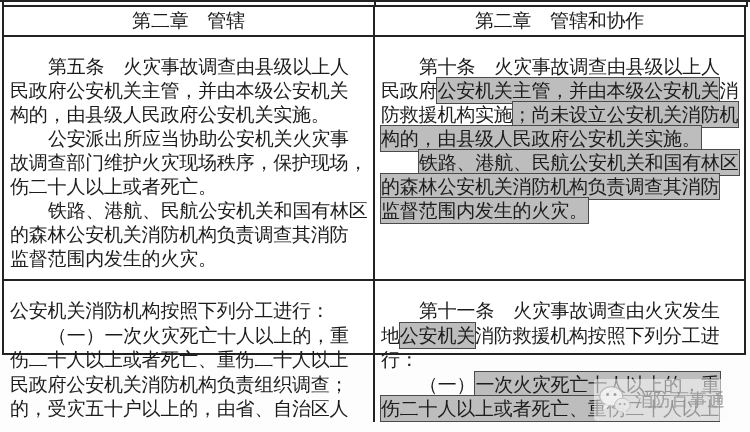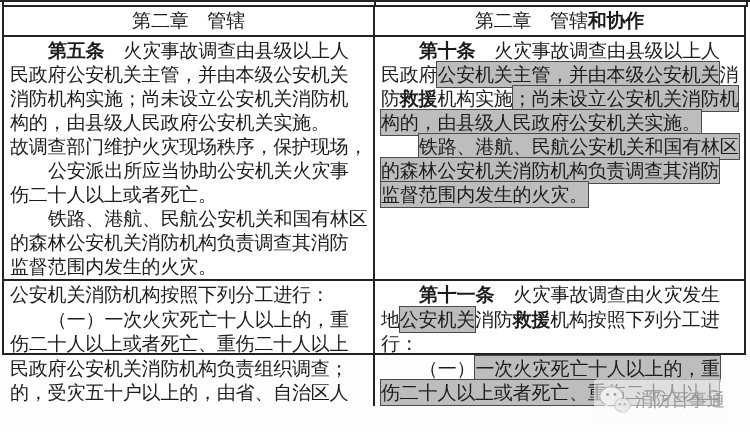--- a/index.html
+++ b/index.html
@@ -21,31 +21,31 @@
   .hcell{
     flex:1 1 0;display:flex;align-items:center;justify-content:center;
     font-size:20px;overflow:hidden;
   }
   .hcell.first{border-right:2px solid var(--border,#222);}
   .hcell .line{height:auto;line-height:normal;}
 
   .brow1{display:flex;height:242px;border-bottom:2px solid var(--border,#222);flex:0 0 auto;}
   .brow2{display:flex;flex:1 1 auto;}
   .cell{
-    flex:1 1 0;box-sizing:border-box;padding:2px 6px 0 6px;overflow:hidden;
+    flex:1 1 0;box-sizing:border-box;padding:18px 6px 0 6px;overflow:hidden;
   }
   .cell.first{border-right:2px solid var(--border,#222);}
 
   .line{
     height:24px;line-height:24px;font-size:19px;letter-spacing:-0.2px;
     white-space:nowrap;
   }
   .brow2 .line{height:24.5px;line-height:24.5px;}
   .indent{padding-left:38px;}
-  .bold{font-weight:bold;font-family:"Liberation Sans","DejaVu Sans",sans-serif;}
+  .bold{font-weight:normal;font-family:"Liberation Sans","DejaVu Sans",sans-serif;}
   .hl{
     background:var(--hl,#bdbdbd);
     box-shadow:0 0 0 1px var(--hlb,#4a4a4a);
     padding:2px 0;
   }
 
   .wm{
     position:absolute;left:594px;top:379px;height:42px;
     display:flex;align-items:center;gap:2px;
     background:rgba(252,252,252,0.55);border-radius:4px;padding:0 2px;
@@ -75,24 +75,23 @@
         </div>
       <div class="hcell">
           <div class="line"><span>第二章　管辖</span><span class="bold">和协作</span></div>
         </div>
     </div>
 
     <div class="brow1">
       <div class="cell first">
           <div class="line indent"><span class="bold">第五条</span><span>　火灾事故调查由县级以上人</span></div>
           <div class="line"><span>民政府公安机关主管，并由本级公安机关</span></div>
-          <div class="line"><span>消防机构实施；尚未设立公安机关消防机</span></div>
           <div class="line"><span>构的，由县级人民政府公安机关实施。</span></div>
+          <div class="line indent"><span>公安派出所应当协助公安机关火灾事</span></div>
           <div class="line"><span>故调查部门维护火灾现场秩序，保护现场，</span></div>
-          <div class="line indent"><span>公安派出所应当协助公安机关火灾事</span></div>
           <div class="line"><span>伤二十人以上或者死亡。</span></div>
           <div class="line indent"><span>铁路、港航、民航公安机关和国有林区</span></div>
           <div class="line"><span>的森林公安机关消防机构负责调查其消防</span></div>
           <div class="line"><span>监督范围内发生的火灾。</span></div>
         </div>
       <div class="cell">
           <div class="line indent"><span class="bold">第十条</span><span>　火灾事故调查由县级以上人</span></div>
           <div class="line"><span>民政府</span><span class="hl">公安机关主管，并由本级公安机关</span><span>消</span></div>
           <div class="line"><span>防</span><span class="bold">救援</span><span>机构实施</span><span class="hl">；尚未设立公安机关消防机</span></div>
           <div class="line"><span class="hl">构的，由县级人民政府公安机关实施。</span></div>

